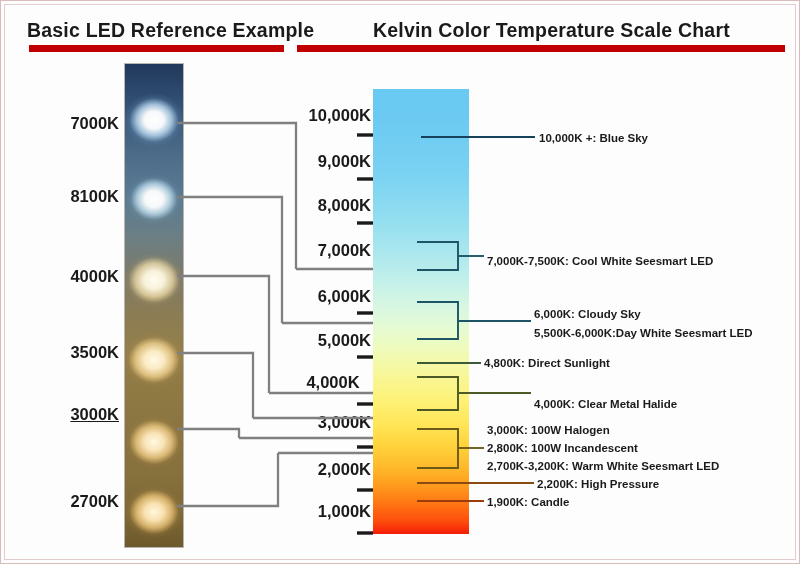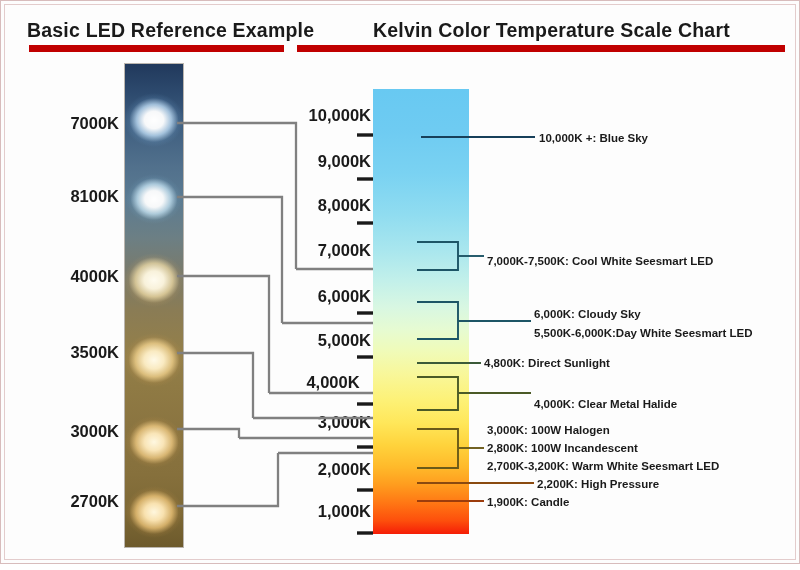--- a/index.html
+++ b/index.html
@@ -107,21 +107,21 @@
 
   <div class="title" id="title-right">Kelvin Color Temperature Scale Chart</div>
   <div class="title-rule" id="rule-right" style="background: rgb(192, 0, 0);"></div>
 
   <div id="led-strip"></div>
 
   <div class="kelvin-left" style="left:34px;top:113px;">7000K</div>
   <div class="kelvin-left" style="left:34px;top:186px;">8100K</div>
   <div class="kelvin-left" style="left:34px;top:266px;">4000K</div>
   <div class="kelvin-left" style="left:34px;top:342px;">3500K</div>
-  <div class="kelvin-left" style="left:34px;top:421px;">3000K</div>
+  <div class="kelvin-left" style="left:34px;top:404px;text-decoration:underline;">3000K</div>
   <div class="kelvin-left" style="left:34px;top:491px;">2700K</div>
 
   <div id="kelvin-bar"></div>
 
   <div class="scale-label" style="left:294px;top:105px;">10,000K</div>
   <div class="scale-label" style="left:294px;top:151px;">9,000K</div>
   <div class="scale-label" style="left:294px;top:195px;">8,000K</div>
   <div class="scale-label" style="left:294px;top:240px;">7,000K</div>
   <div class="scale-label" style="left:294px;top:286px;">6,000K</div>
   <div class="scale-label" style="left:294px;top:330px;">5,000K</div>

